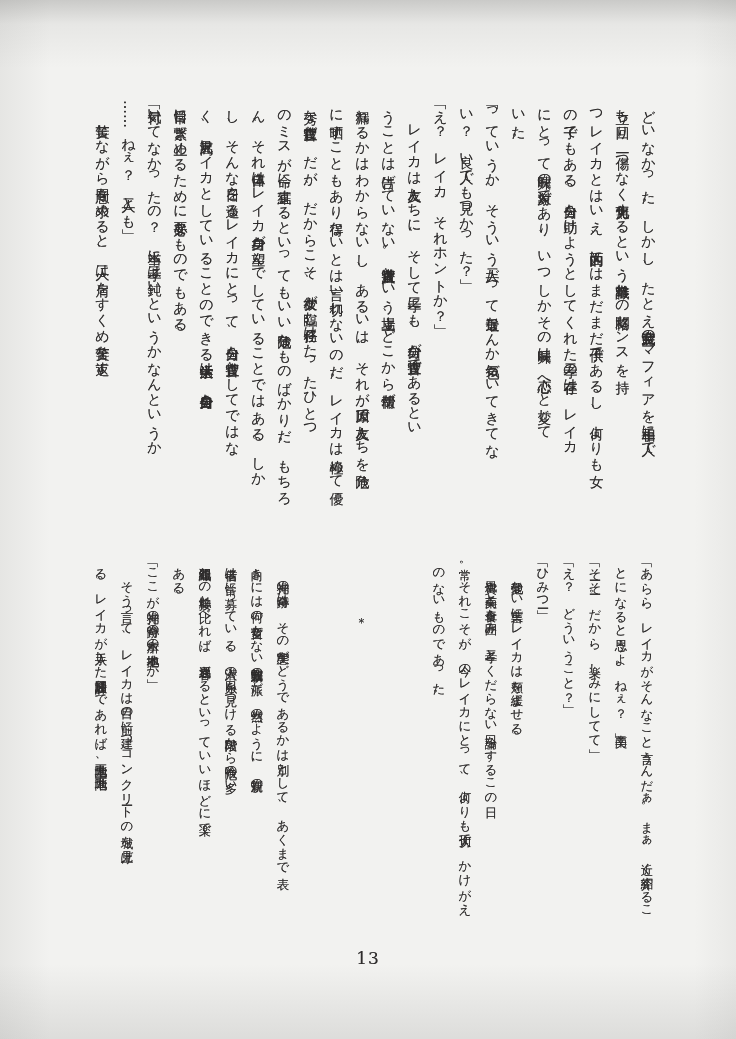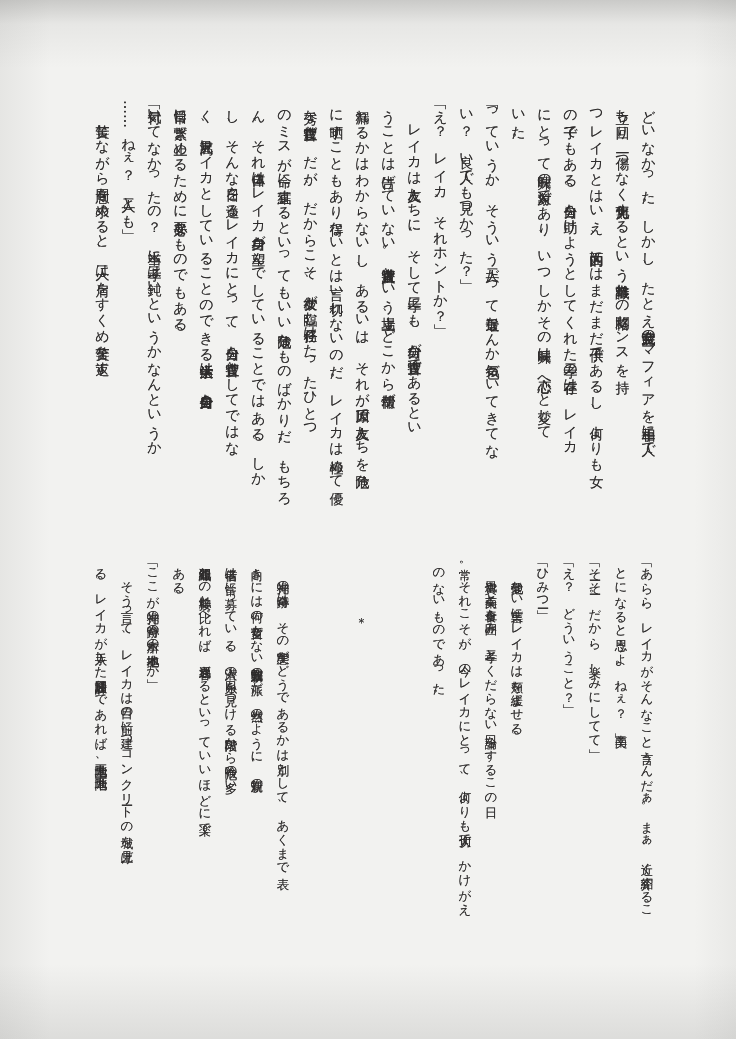--- a/index.html
+++ b/index.html
@@ -110,14 +110,15 @@
     <p class="line">　神光の奇跡は、その実態がどうであるかは別として、あくまで表</p>
       <p class="line">向きには何の変哲もない新興宗教の一派だ。当然のように、新規の</p>
       <p class="line">信者は常に募っている。潜入の糸口を見つける段階から危険の多い</p>
       <p class="line">犯罪組織との接触と比べれば、容易過ぎるといっていいほどに楽で</p>
       <p class="line">ある。</p>
       <p class="line">「ここが神光の奇跡の本所の本拠地、か」</p>
       <p class="line">　そう言って、レイカは目の前に建つコンクリートの城を見上げ</p>
       <p class="line">る。レイカが入手した設計図通りであれば、地上十五階、地下五階</p>
   </section>
 
+  <div class="page-number">13</div>
 
 </div>
 
 </body></html>

